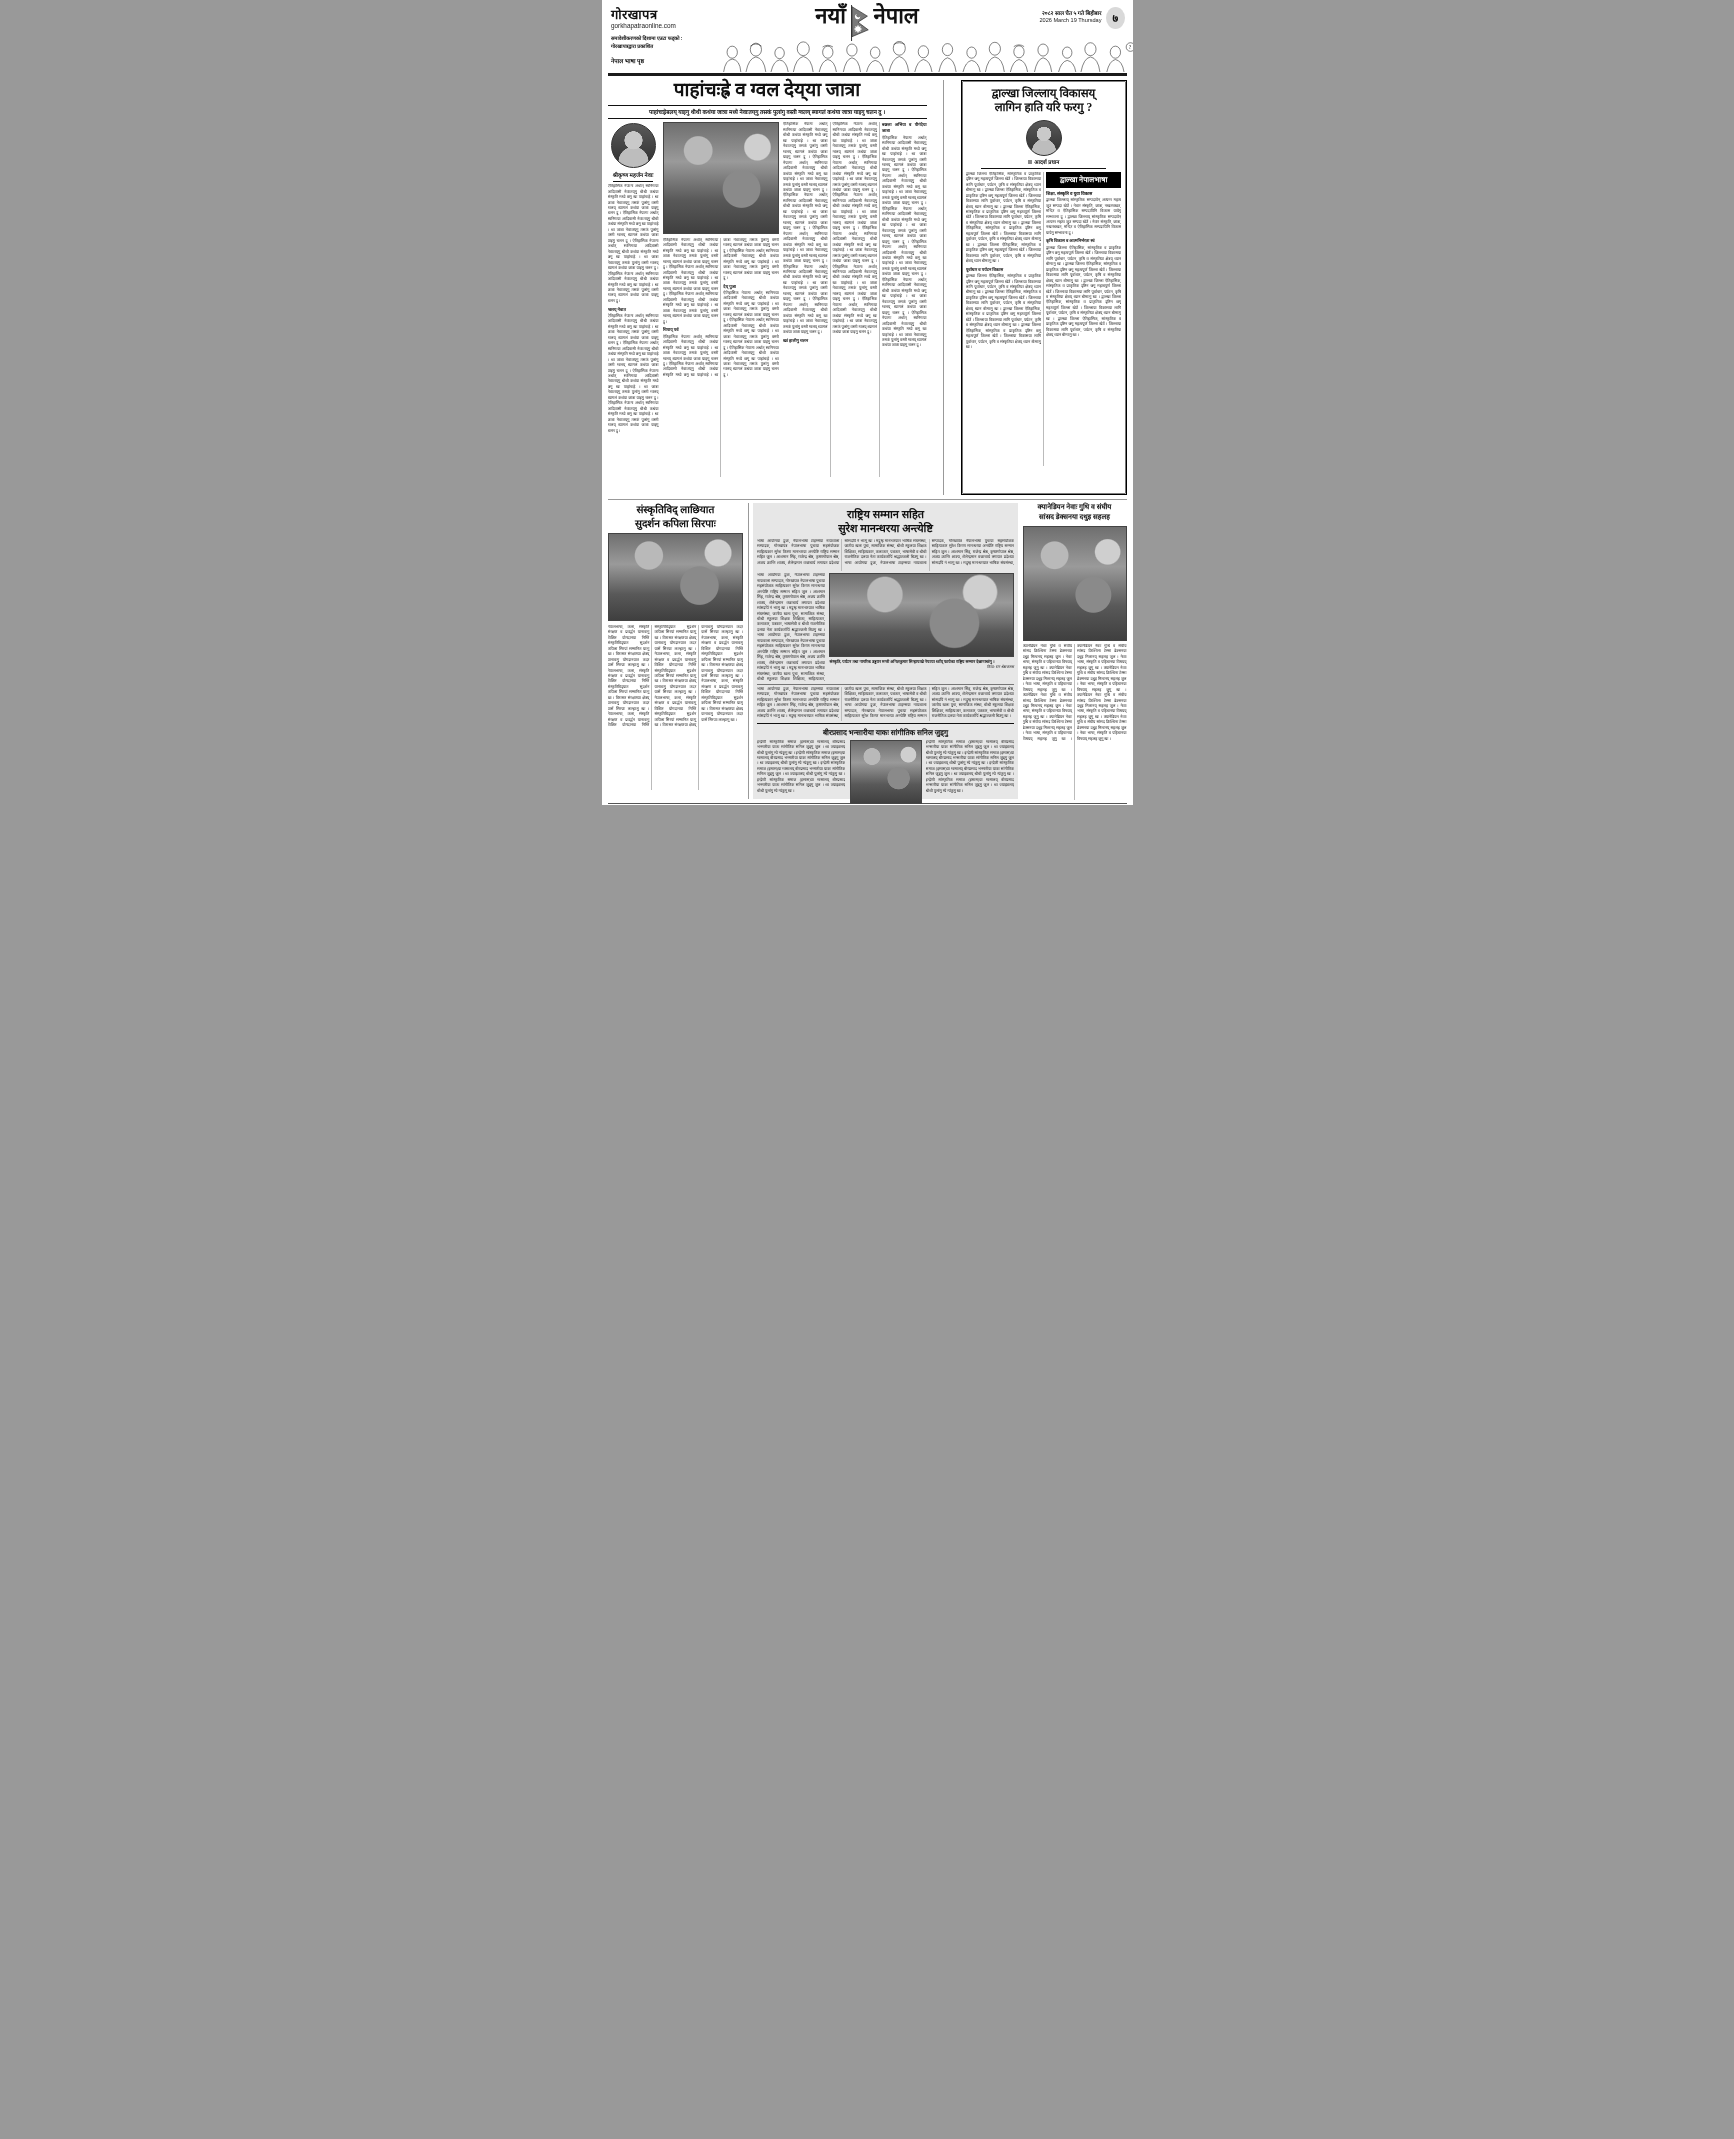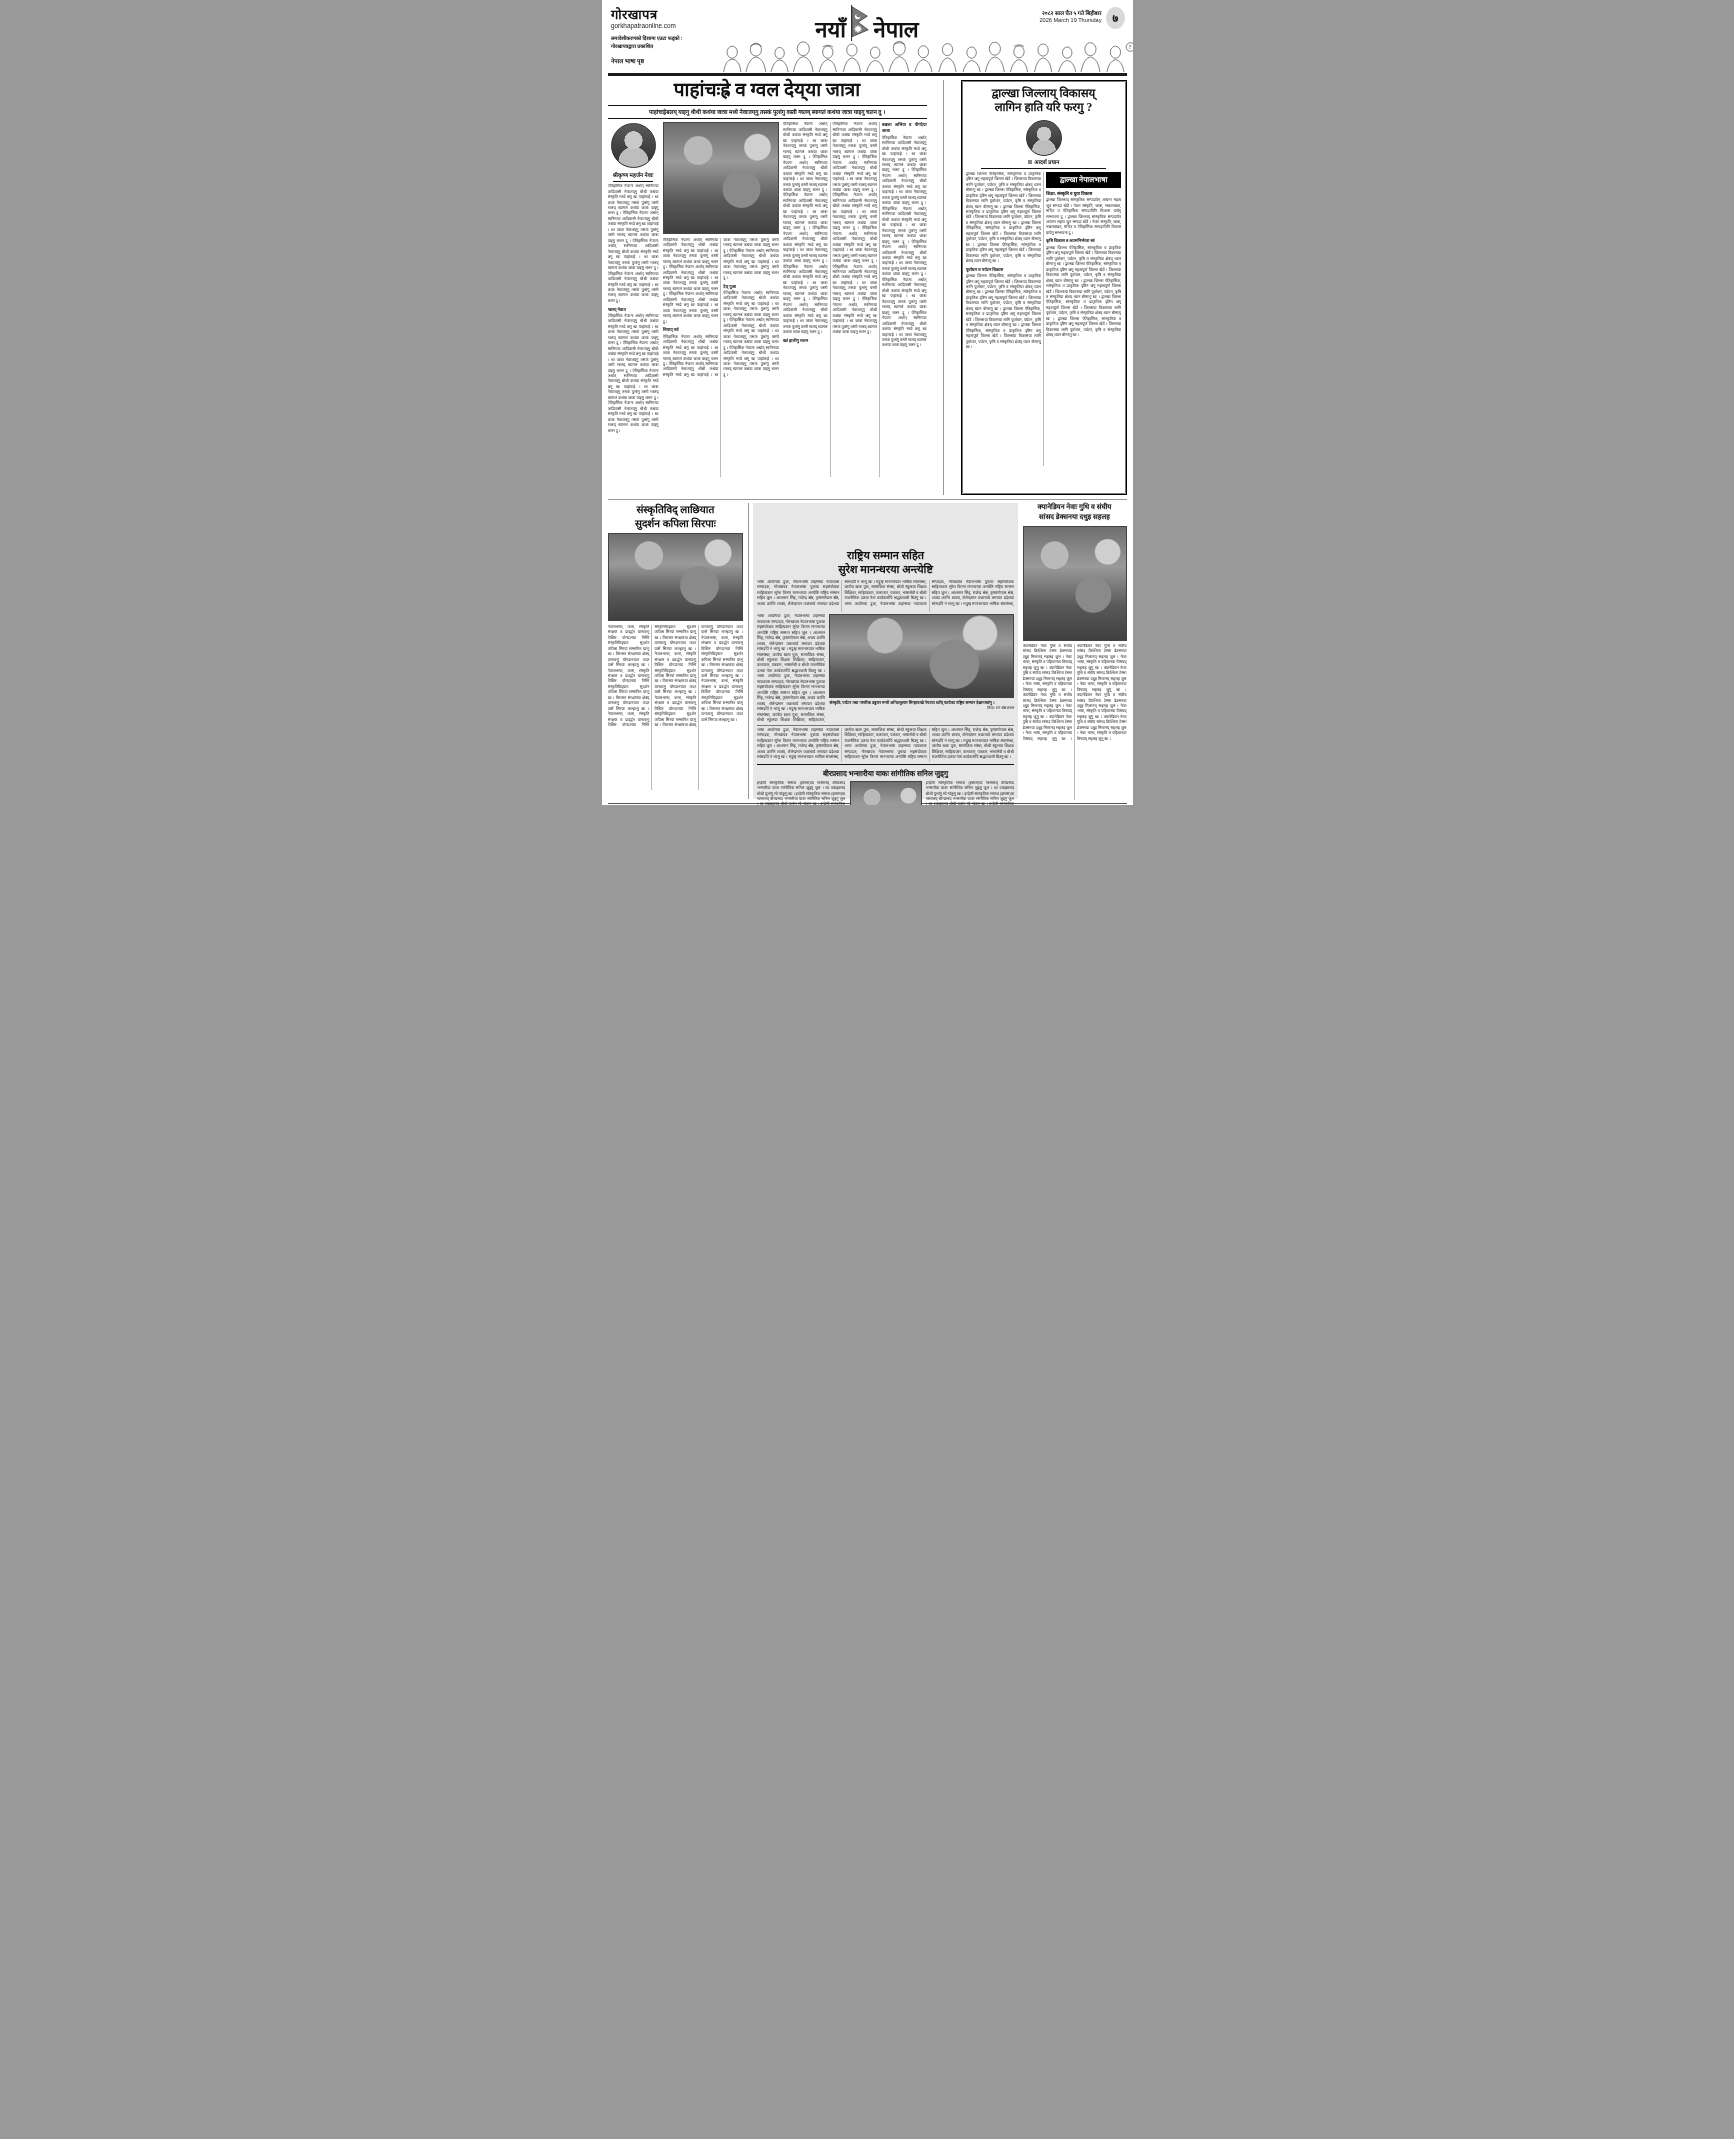--- a/index.html
+++ b/index.html
@@ -7,21 +7,21 @@
   body { font-family:"Liberation Serif", serif; color:#111; }
   .page { width:531px; height:805px; margin:0 auto; background:#fff; position:relative; overflow:hidden; padding:4.3px 6px 0 6px; }
 
   
   header.mast { position:relative; height:68px; }
   .mast-left { position:absolute; left:3.4px; top:0.9px; width:128px; }
   .paper-logo { font-size:13px; font-weight:bold; letter-spacing:0.4px; }
   .paper-url { font-family:"Liberation Sans", sans-serif; font-size:6.4px; color:#222; margin-top:-0.9px; }
   .tagline { font-size:5.1px; line-height:1.5; margin-top:6px; font-weight:bold; }
   .section-label { font-size:6px; font-weight:bold; margin-top:6px; }
-  .mast-center { position:absolute; left:50%; top:0; transform:translateX(-50%); display:flex; align-items:flex-end; gap:4.3px; z-index:3; }
+  .mast-center { position:absolute; left:50%; top:0; transform:translateX(-50%); display:flex; align-items:flex-start; gap:4.3px; z-index:3; }
   .mast-word { font-size:22px; font-weight:bold; line-height:1.05; }
   .flag-wrap { width:19px; height:36px; margin-top:0.9px; }
   .mast-right { position:absolute; right:1.7px; top:2.6px; display:flex; align-items:flex-start; gap:4.3px; }
   .dates { text-align:right; margin-top:2.6px; }
   .date-np { font-size:5.6px; font-weight:bold; }
   .date-en { font-family:"Liberation Sans", sans-serif; font-size:5.6px; color:#222; }
   .page-circle { width:19px; height:22px; background:#d9d9d9; border-radius:50%; display:flex; align-items:center; justify-content:center; font-size:11px; font-weight:bold; }
   .crowd { position:absolute; left:107px; right:0; bottom:0; height:31px; z-index:1; }
   .rule-thick { height:3px; background:#1b1b1b; margin-top:0.9px; }
 
@@ -65,21 +65,21 @@
   .box-subhead { font-weight:bold; font-size:4.5px; margin:0.9px 0 1.3px; }
 
   
   section.bottom { display:flex; margin-top:4.3px; border-top:0.4px solid #999; padding-top:3.4px; height:300px; }
   article.culture { width:141px; flex:none; padding-right:4.3px; border-right:0.4px solid #999; }
   .culture-headline { font-size:10.3px; font-weight:bold; text-align:center; line-height:1.3; }
   .culture-photo { height:88px; margin:3.4px 0 3.4px; }
   .culture-body { column-count:3; height:165px; }
 
   article.midpanel { flex:1; background:#e7e7e7; margin:0 4.3px; padding:3.4px 4.3px 1.7px; }
-  .mid-headline { font-size:11px; font-weight:bold; text-align:center; line-height:1.3;margin-top:41px; }
+  .mid-headline { font-size:11px; font-weight:bold; text-align:center; line-height:1.3; }
   .mid-intro { column-count:3; height:32px; margin-top:3.4px; }
   .mid-photorow { display:flex; gap:4.3px; margin-top:2.6px; }
   .mid-photorow .sidecol { width:68px; flex:none; height:108px; }
   .mid-photoblock { flex:1; }
   .mid-photo { height:84px; }
   .caption { font-size:4.1px; font-weight:bold; margin-top:1.7px; line-height:1.35; }
   .credit { font-size:3.6px; font-style:italic; text-align:right; }
   .mid-after { column-count:3; height:37px; margin-top:2.6px; border-top:0.4px solid #777; padding-top:2.1px; }
   .music-headline { font-size:7.3px; font-weight:bold; text-align:center; border-top:0.9px solid #111; margin-top:2.6px; padding-top:2.6px; }
   .music-row { display:flex; gap:4.3px; margin-top:2.6px; }

